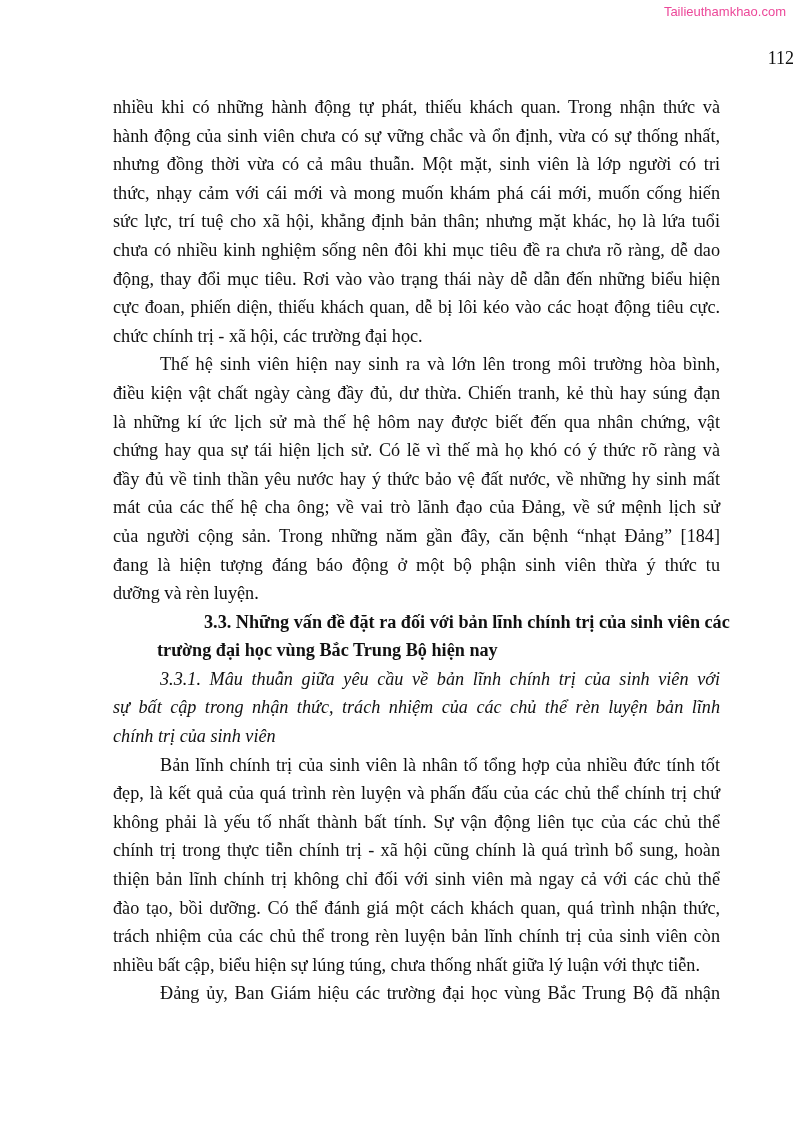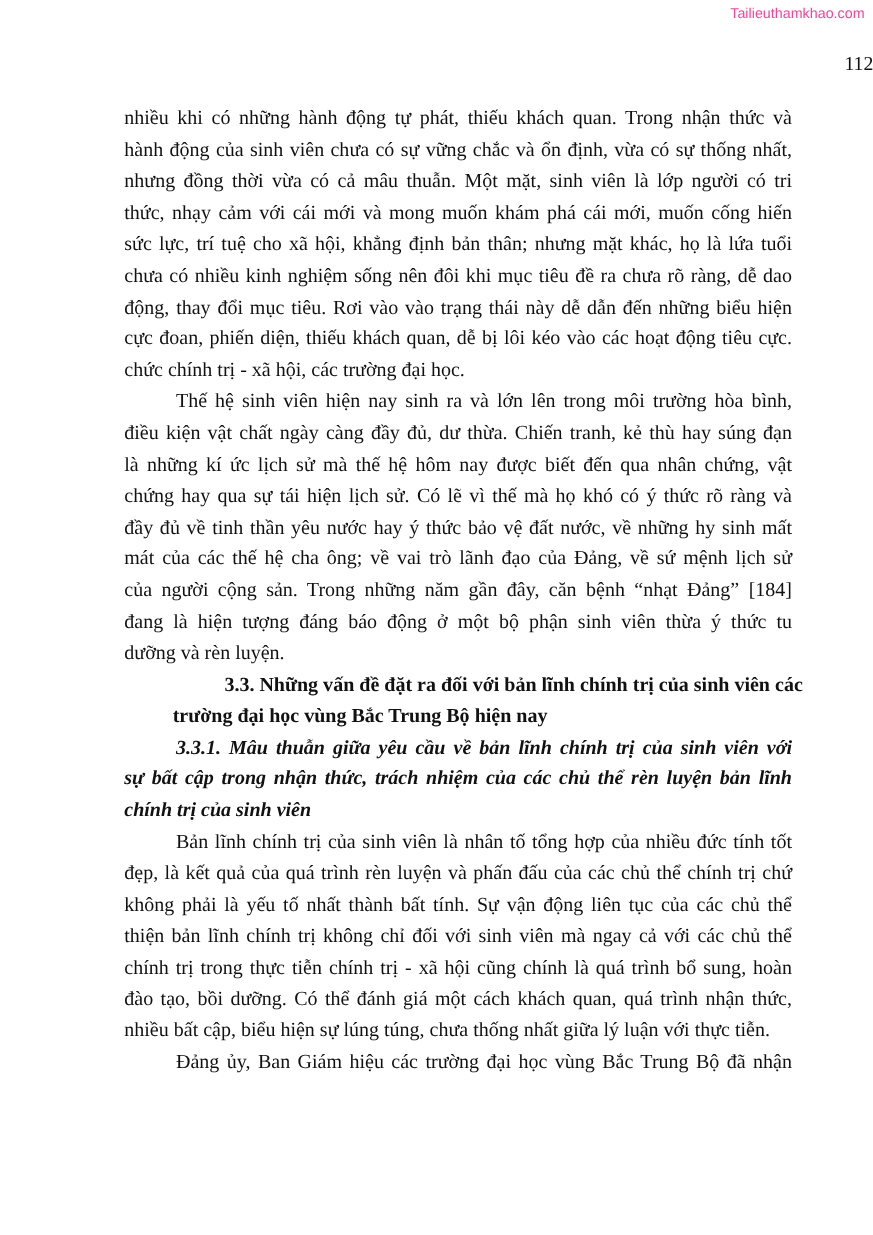--- a/index.html
+++ b/index.html
@@ -4,21 +4,21 @@
 <style>
   html, body { margin: 0; padding: 0; background: #ffffff; }
   body { width: 794px; height: 1123px; position: relative; overflow: hidden; font-family: "Liberation Serif", serif; color: #111; }
   .watermark { position: absolute; top: 4px; right: 8px; font-family: "Liberation Sans", sans-serif; font-size: 13px; color: #ec4899; }
   .page-number { position: absolute; top: 48px; left: 0; width: 100%; text-align: right; font-size: 18px; padding-left: 24px; box-sizing: border-box; }
   .content { position: absolute; top: 93px; left: 113px; width: 607px; }
   .line { height: 28.6px; line-height: 28.6px; font-size: 18.2px; white-space: nowrap; text-align: justify; text-align-last: justify; }
   .line.last { text-align-last: left; }
   .indent { padding-left: 47px; }
   .bold { font-weight: bold; margin-left: 44px; }
-  .italic-bold { font-weight: bold; font-style: italic; }
+  .italic-bold { font-weight: normal; font-style: italic; }
 </style>
 </head>
 <body>
 
 <div class="watermark">Tailieuthamkhao.com</div>
 <div class="page-number">112</div>
 
 <div class="content">
 
   <div>
@@ -53,22 +53,23 @@
   <div>
     <div class="line indent italic-bold">3.3.1. Mâu thuẫn giữa yêu cầu về bản lĩnh chính trị của sinh viên với</div>
     <div class="line italic-bold">sự bất cập trong nhận thức, trách nhiệm của các chủ thể rèn luyện bản lĩnh</div>
     <div class="line last italic-bold">chính trị của sinh viên</div>
   </div>
 
   <div>
     <div class="line indent">Bản lĩnh chính trị của sinh viên là nhân tố tổng hợp của nhiều đức tính tốt</div>
     <div class="line">đẹp, là kết quả của quá trình rèn luyện và phấn đấu của các chủ thể chính trị chứ</div>
     <div class="line">không phải là yếu tố nhất thành bất tính. Sự vận động liên tục của các chủ thể</div>
+    <div class="line">chính trị trong thực tiễn chính trị - xã hội cũng chính là quá trình bổ sung, hoàn</div>
     <div class="line">thiện bản lĩnh chính trị không chỉ đối với sinh viên mà ngay cả với các chủ thể</div>
-    <div class="line">chính trị trong thực tiễn chính trị - xã hội cũng chính là quá trình bổ sung, hoàn</div>
     <div class="line">đào tạo, bồi dưỡng. Có thể đánh giá một cách khách quan, quá trình nhận thức,</div>
+    <div class="line">trách nhiệm của các chủ thể trong rèn luyện bản lĩnh chính trị của sinh viên còn</div>
     <div class="line last">nhiều bất cập, biểu hiện sự lúng túng, chưa thống nhất giữa lý luận với thực tiễn.</div>
   </div>
 
   <div>
     <div class="line indent">Đảng ủy, Ban Giám hiệu các trường đại học vùng Bắc Trung Bộ đã nhận</div>
   </div>
 </div>
 
 </body></html>

